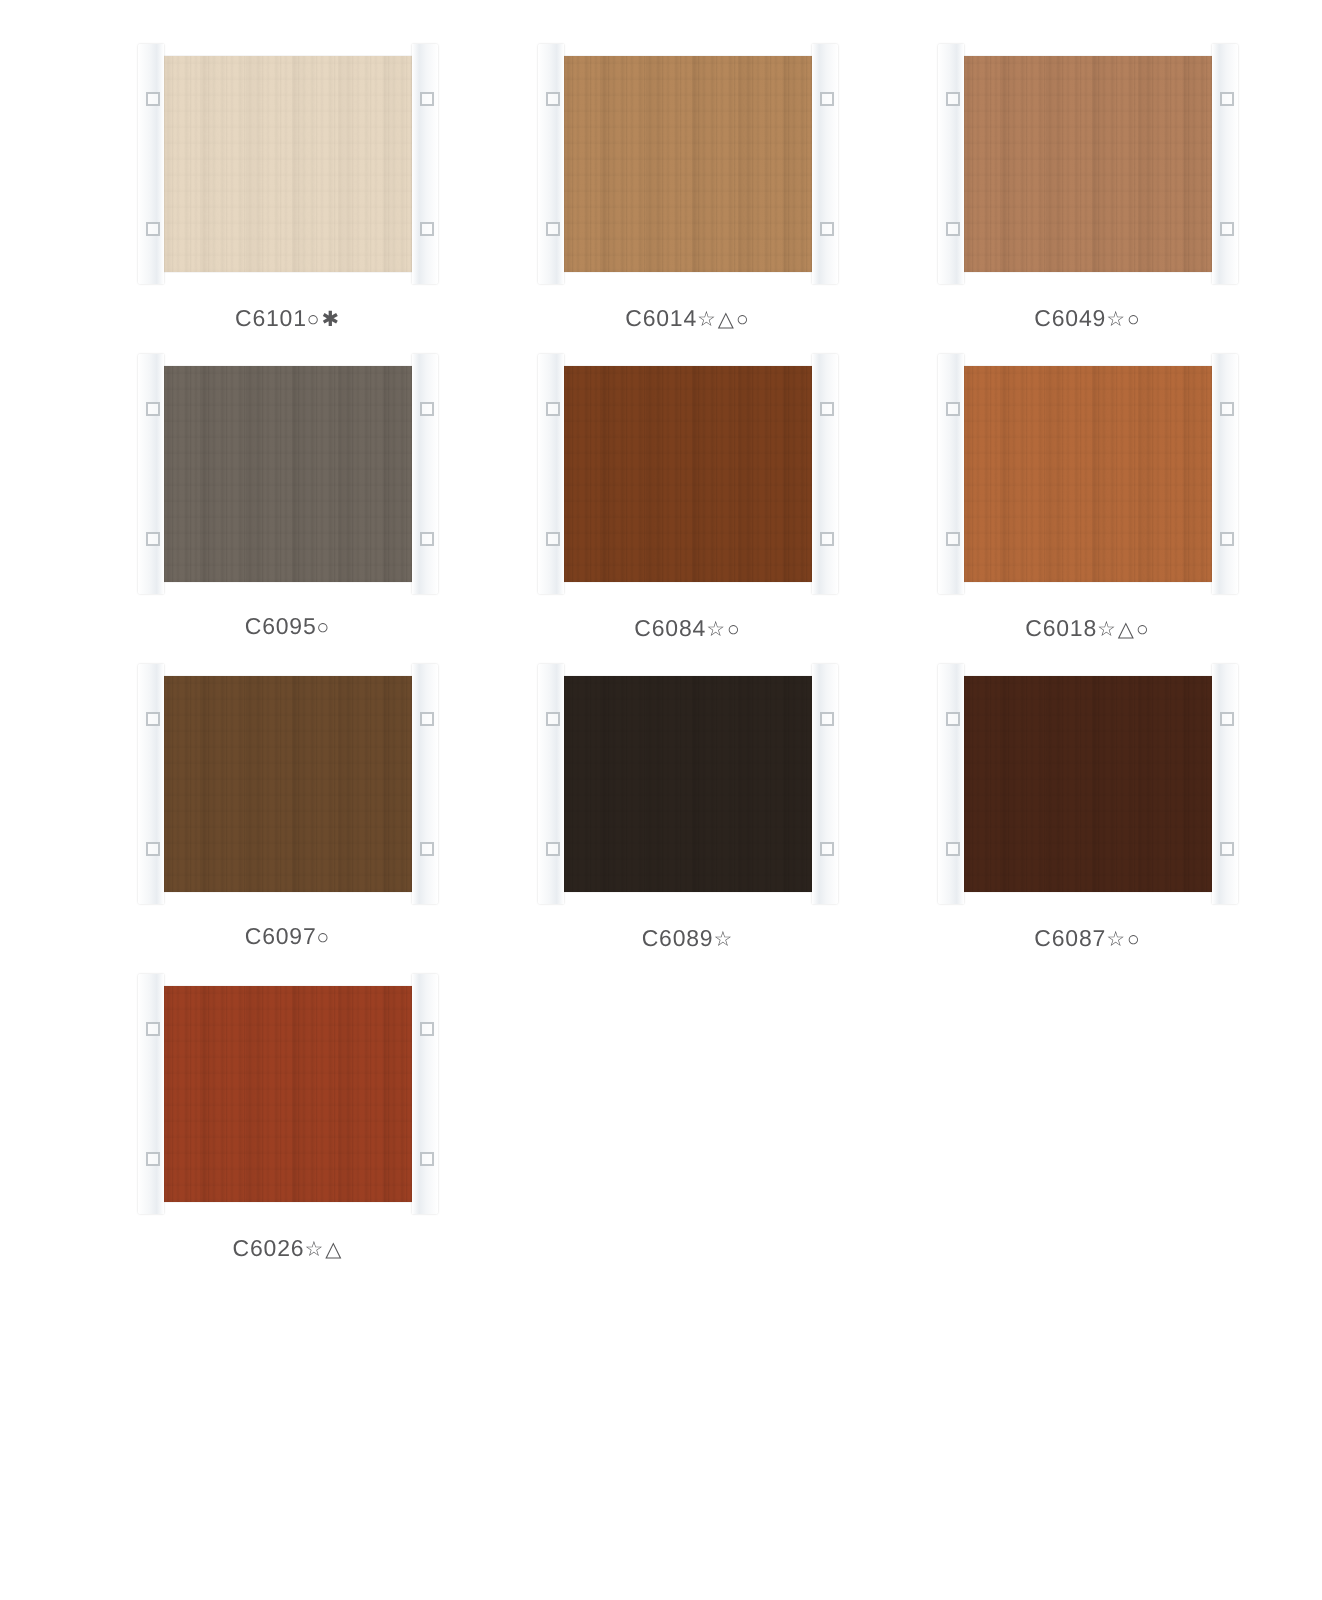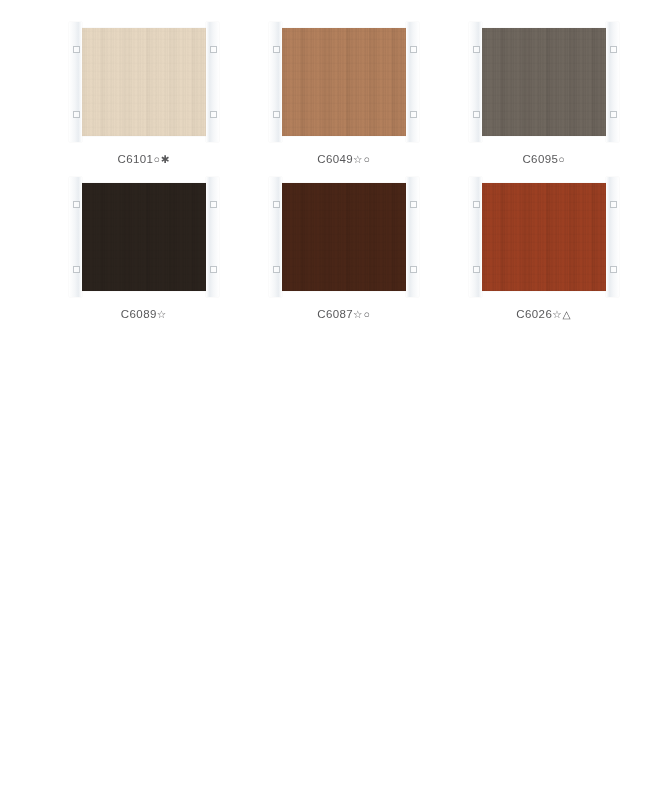--- a/index.html
+++ b/index.html
@@ -139,40 +139,80 @@
           <div class="sample-board" style="background-color: rgb(230, 215, 193);">
             <div class="grain grain-light"></div>
           </div>
           <div class="clip clip-left"></div>
           <div class="clip clip-right"></div>
         </div>
         <div class="sample-label"><span>C6101</span><span class="marks">○✱</span></div>
       </div>
       <div class="swatch-cell">
         <div class="sample-mount">
+          <div class="sample-board" style="background-color: rgb(181, 135, 90);">
+            <div class="grain"></div>
+          </div>
+          <div class="clip clip-left"></div>
+          <div class="clip clip-right"></div>
+        </div>
+        <div class="sample-label"><span>C6014</span><span class="marks">☆△○</span></div>
+      </div>
+      <div class="swatch-cell">
+        <div class="sample-mount">
           <div class="sample-board" style="background-color: rgb(179, 128, 92);">
             <div class="grain"></div>
           </div>
           <div class="clip clip-left"></div>
           <div class="clip clip-right"></div>
         </div>
         <div class="sample-label"><span>C6049</span><span class="marks">☆○</span></div>
       </div>
       <div class="swatch-cell">
         <div class="sample-mount">
           <div class="sample-board" style="background-color: rgb(111, 103, 94);">
             <div class="grain grain-dark"></div>
           </div>
           <div class="clip clip-left"></div>
           <div class="clip clip-right"></div>
         </div>
         <div class="sample-label"><span>C6095</span><span class="marks">○</span></div>
       </div>
       <div class="swatch-cell">
         <div class="sample-mount">
+          <div class="sample-board" style="background-color: rgb(123, 63, 29);">
+            <div class="grain grain-dark"></div>
+          </div>
+          <div class="clip clip-left"></div>
+          <div class="clip clip-right"></div>
+        </div>
+        <div class="sample-label"><span>C6084</span><span class="marks">☆○</span></div>
+      </div>
+      <div class="swatch-cell">
+        <div class="sample-mount">
+          <div class="sample-board" style="background-color: rgb(180, 105, 58);">
+            <div class="grain"></div>
+          </div>
+          <div class="clip clip-left"></div>
+          <div class="clip clip-right"></div>
+        </div>
+        <div class="sample-label"><span>C6018</span><span class="marks">☆△○</span></div>
+      </div>
+      <div class="swatch-cell">
+        <div class="sample-mount">
+          <div class="sample-board" style="background-color: rgb(107, 74, 44);">
+            <div class="grain grain-dark"></div>
+          </div>
+          <div class="clip clip-left"></div>
+          <div class="clip clip-right"></div>
+        </div>
+        <div class="sample-label"><span>C6097</span><span class="marks">○</span></div>
+      </div>
+      <div class="swatch-cell">
+        <div class="sample-mount">
           <div class="sample-board" style="background-color: rgb(43, 35, 29);">
             <div class="grain grain-dark"></div>
           </div>
           <div class="clip clip-left"></div>
           <div class="clip clip-right"></div>
         </div>
         <div class="sample-label"><span>C6089</span><span class="marks">☆</span></div>
       </div>
       <div class="swatch-cell">
         <div class="sample-mount">

